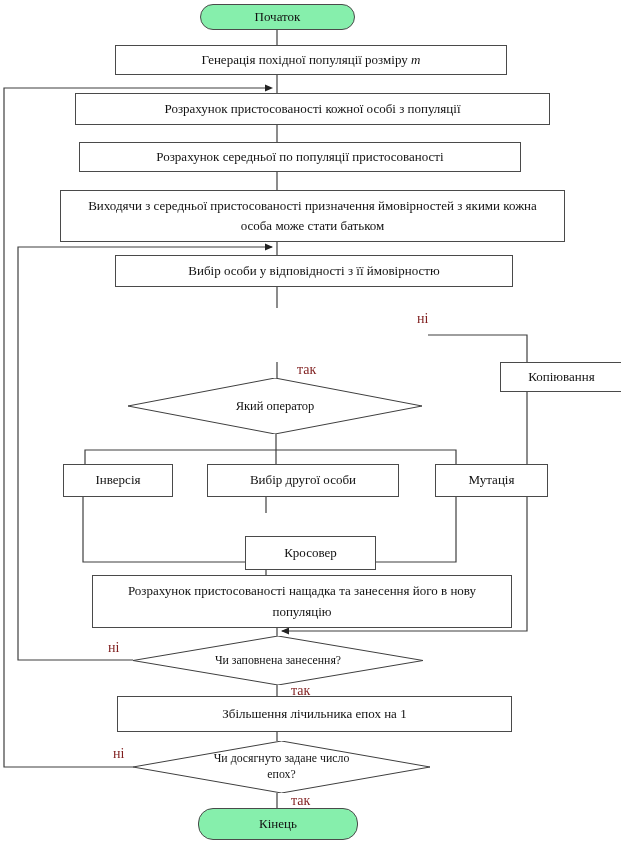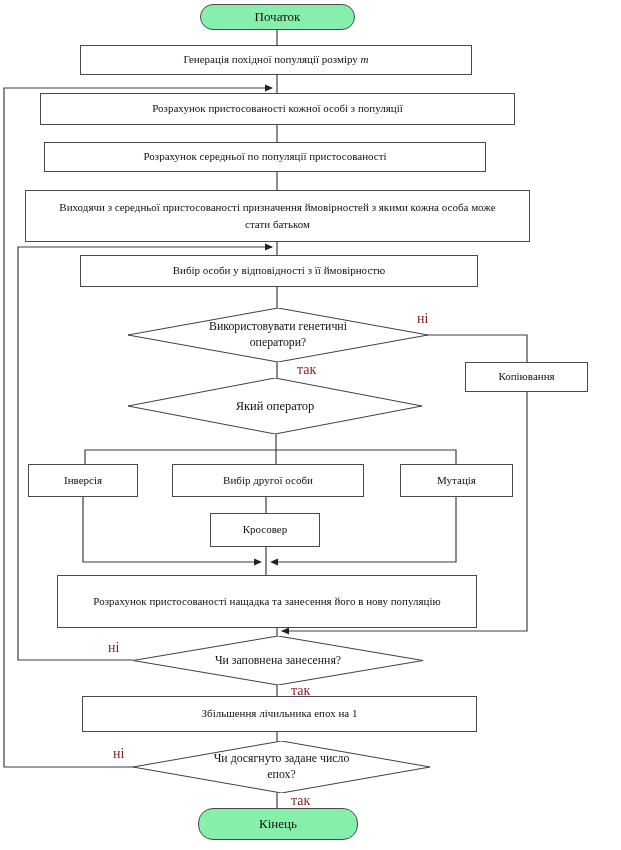--- a/index.html
+++ b/index.html
@@ -4,21 +4,21 @@
 <style>
   html,body{margin:0;padding:0;background:#ffffff;}
   .canvas{
     position:relative;width:621px;height:850px;background:#ffffff;
     font-family:"Liberation Serif", serif;color:#111111;overflow:hidden;
   }
   svg.connectors{position:absolute;left:0;top:0;width:621px;height:850px;}
   svg.connectors path{fill:none;stroke:#3f3f3f;stroke-width:1.2;}
   svg.connectors polygon{fill:#222222;stroke:none;}
   .node{position:absolute;box-sizing:border-box;display:flex;align-items:center;justify-content:center;text-align:center;}
-  .box{border:1.2px solid #4a4a4a;background:#ffffff;font-size:11px;line-height:1.55;}
+  .box{border:1.2px solid #4a4a4a;background:#ffffff;font-size:13px;line-height:1.55;margin-left:35px;}
   .terminal{border:1.2px solid #4a4a4a;background:#86efac;border-radius:15px;font-size:13px;}
   .diamond{background:transparent;}
   .diamond svg.dshape{position:absolute;left:0;top:0;width:100%;height:100%;}
   .diamond svg.dshape polygon{fill:#ffffff;stroke:#3f3f3f;stroke-width:1;vector-effect:non-scaling-stroke;}
   .dtext{position:relative;z-index:2;font-size:11.8px;line-height:1.35;text-align:center;}
   .inner{display:inline-block;}
   .elabel{position:absolute;font-size:14px;color:#7f1d1d;z-index:3;}
   .var-italic{font-style:italic;}
 </style>
 </head>
@@ -72,26 +72,20 @@
   </div>
 
   <div class="node box" style="left:25px;top:190px;width:505px;height:52px">
     <span class="inner" style="max-width:460px">Виходячи з середньої пристосованості призначення ймовірностей з якими кожна особа може стати батьком</span>
   </div>
 
   <div class="node box" style="left:80px;top:255px;width:398px;height:32px">
     <span>Вибір особи у відповідності з її ймовірностю</span>
   </div>
 
-  <div class="node diamond" style="left:128px;top:308px;width:300px;height:54px">
-    <svg class="dshape" viewBox="0 0 300 54" preserveAspectRatio="none">
-        <polygon points="0,27 150,0 300,27 150,54"></polygon>
-      </svg>
-    <div class="dtext" style="padding:0 62px">Використовувати генетичні оператори?</div>
-  </div>
 
   <div class="node box" style="left:465px;top:362px;width:123px;height:30px">
     <span>Копіювання</span>
   </div>
 
   <div class="node diamond" style="left:128px;top:378px;width:294px;height:56px">
     <svg class="dshape" viewBox="0 0 294 56" preserveAspectRatio="none">
         <polygon points="0,28 147,0 294,28 147,56"></polygon>
       </svg>
     <div class="dtext" style="font-size:12.5px">Який оператор</div>
@@ -102,21 +96,21 @@
   </div>
 
   <div class="node box" style="left:172px;top:464px;width:192px;height:33px">
     <span>Вибір другої особи</span>
   </div>
 
   <div class="node box" style="left:400px;top:464px;width:113px;height:33px">
     <span>Мутація</span>
   </div>
 
-  <div class="node box" style="left:210px;top:513px;width:110px;height:34px">
+  <div class="node box" style="left:210px;top:536px;width:131px;height:34px">
     <span>Кросовер</span>
   </div>
 
   <div class="node box" style="left:57px;top:575px;width:420px;height:53px">
     <span class="inner" style="max-width:385px">Розрахунок пристосованості нащадка та занесення його в нову популяцію</span>
   </div>
 
   <div class="node diamond" style="left:133px;top:636px;width:290px;height:49px">
     <svg class="dshape" viewBox="0 0 290 49" preserveAspectRatio="none">
         <polygon points="0,24.5 145,0 290,24.5 145,49"></polygon>

